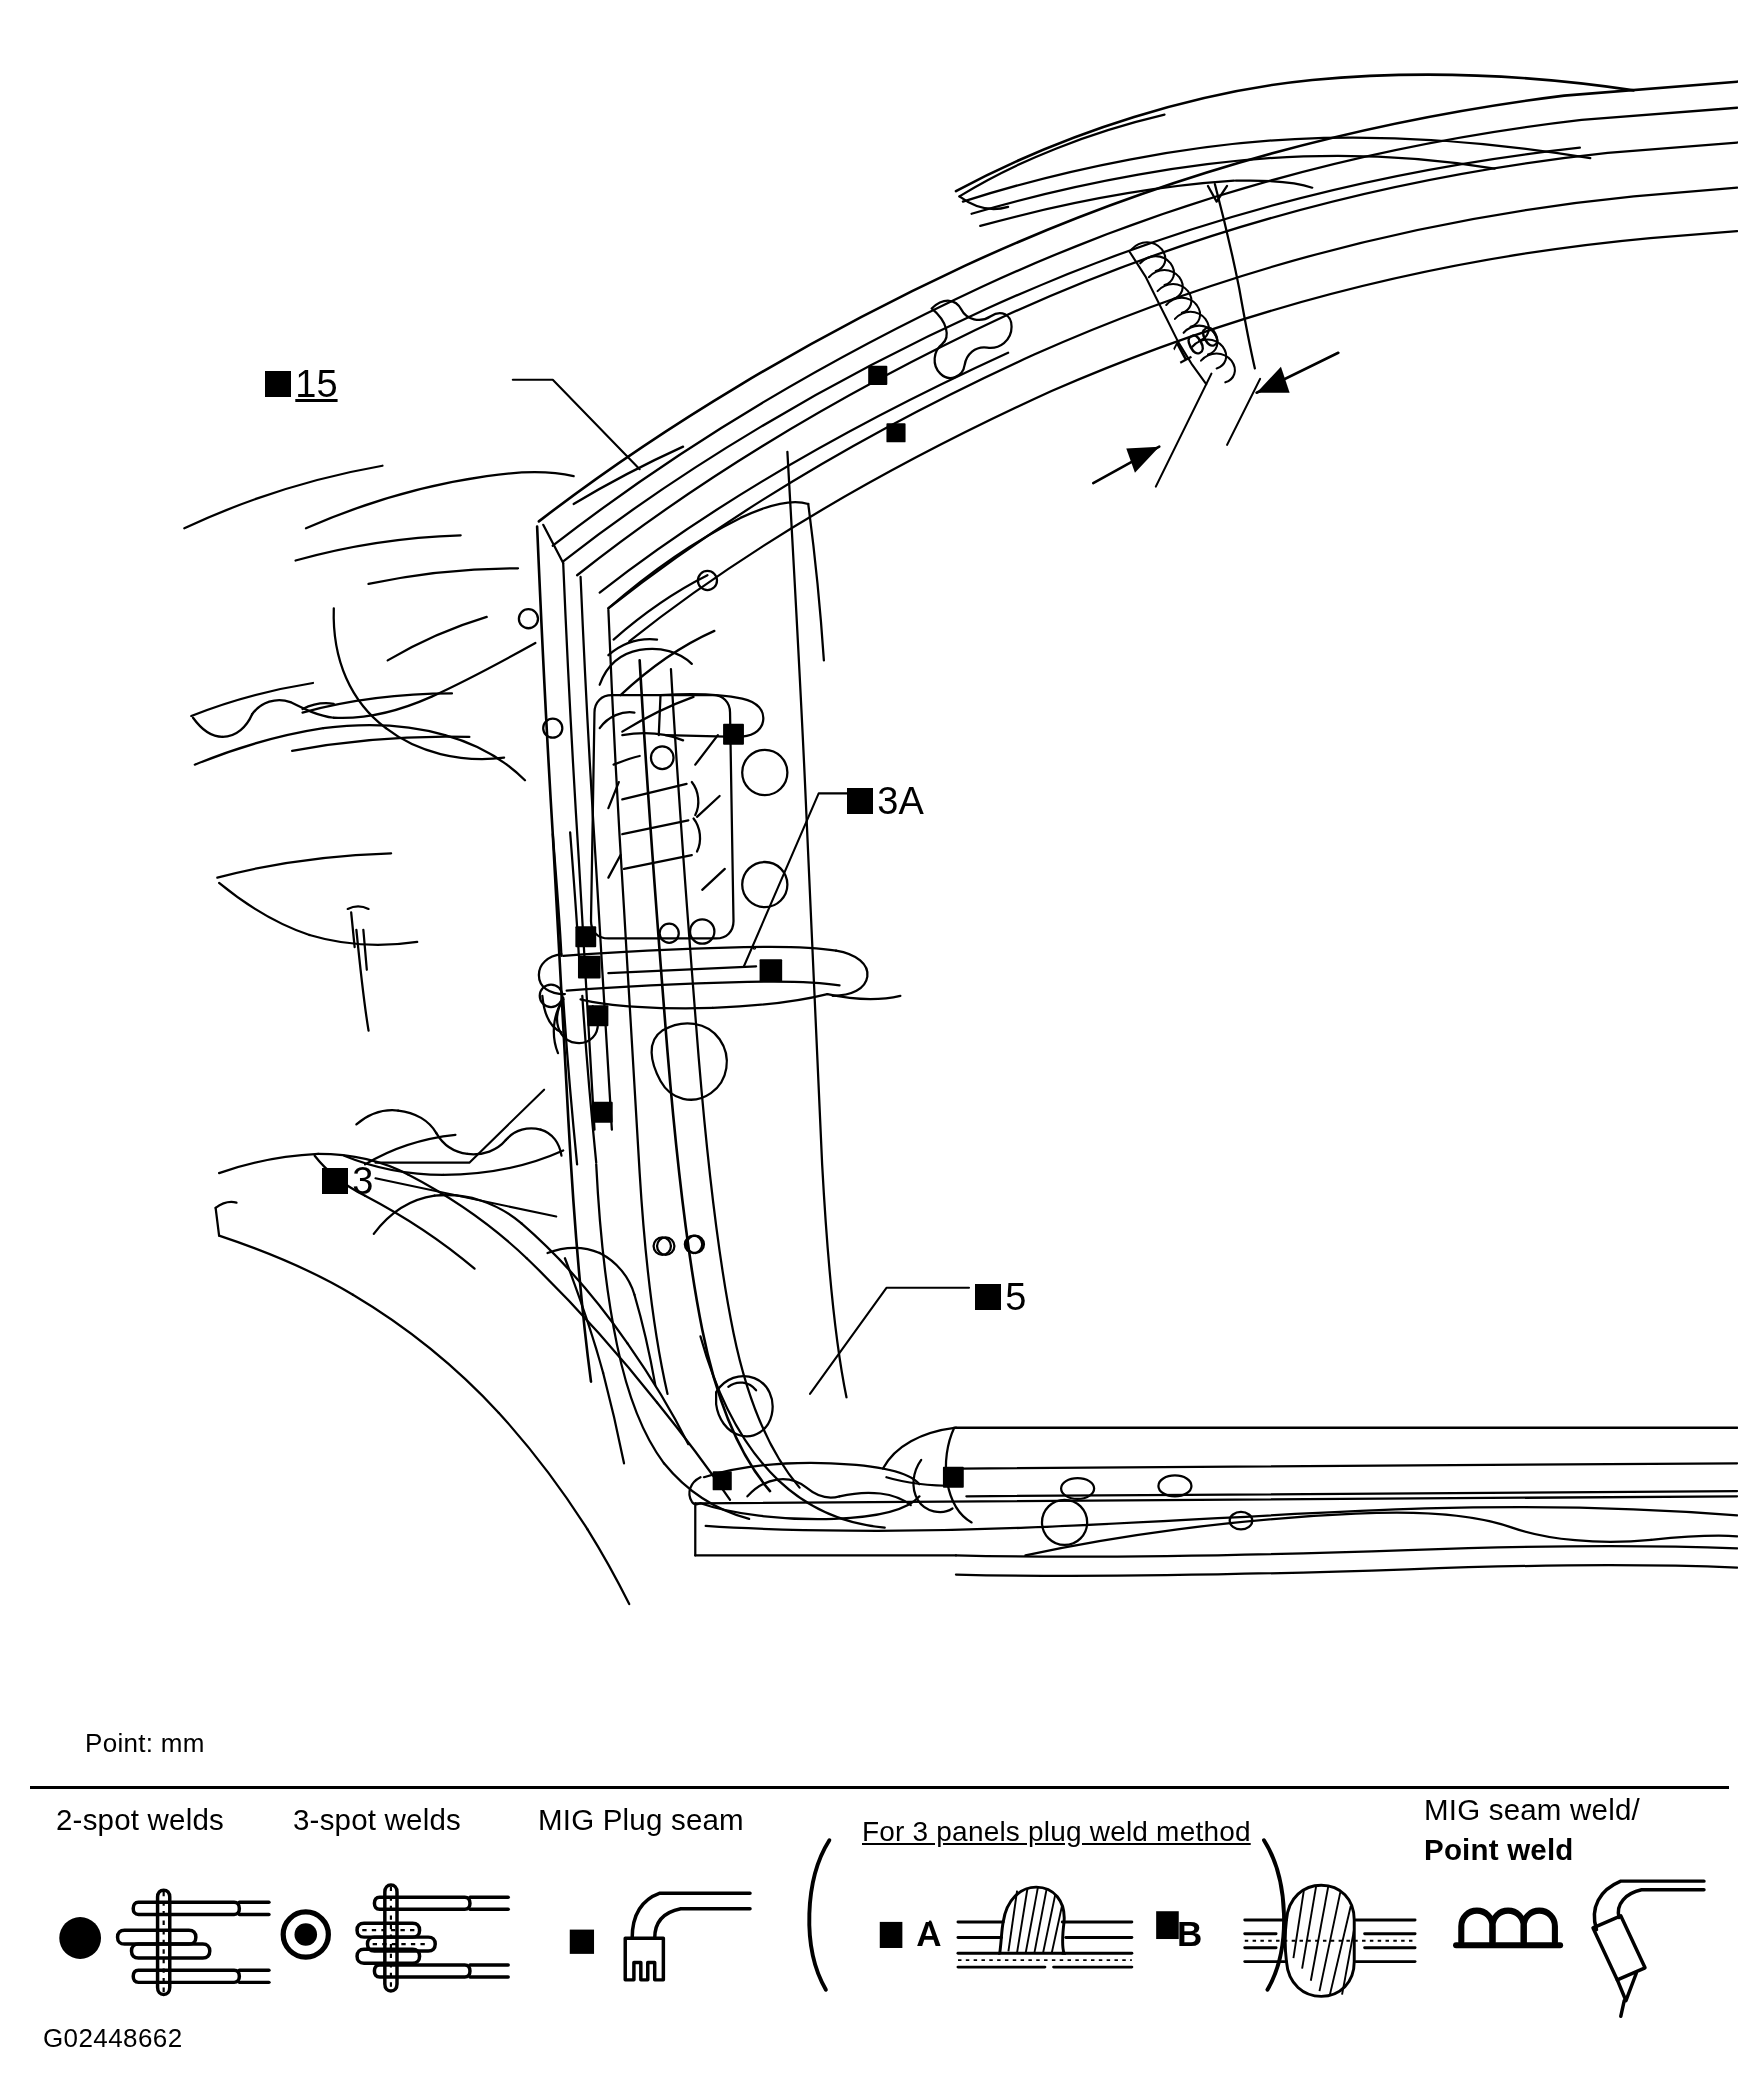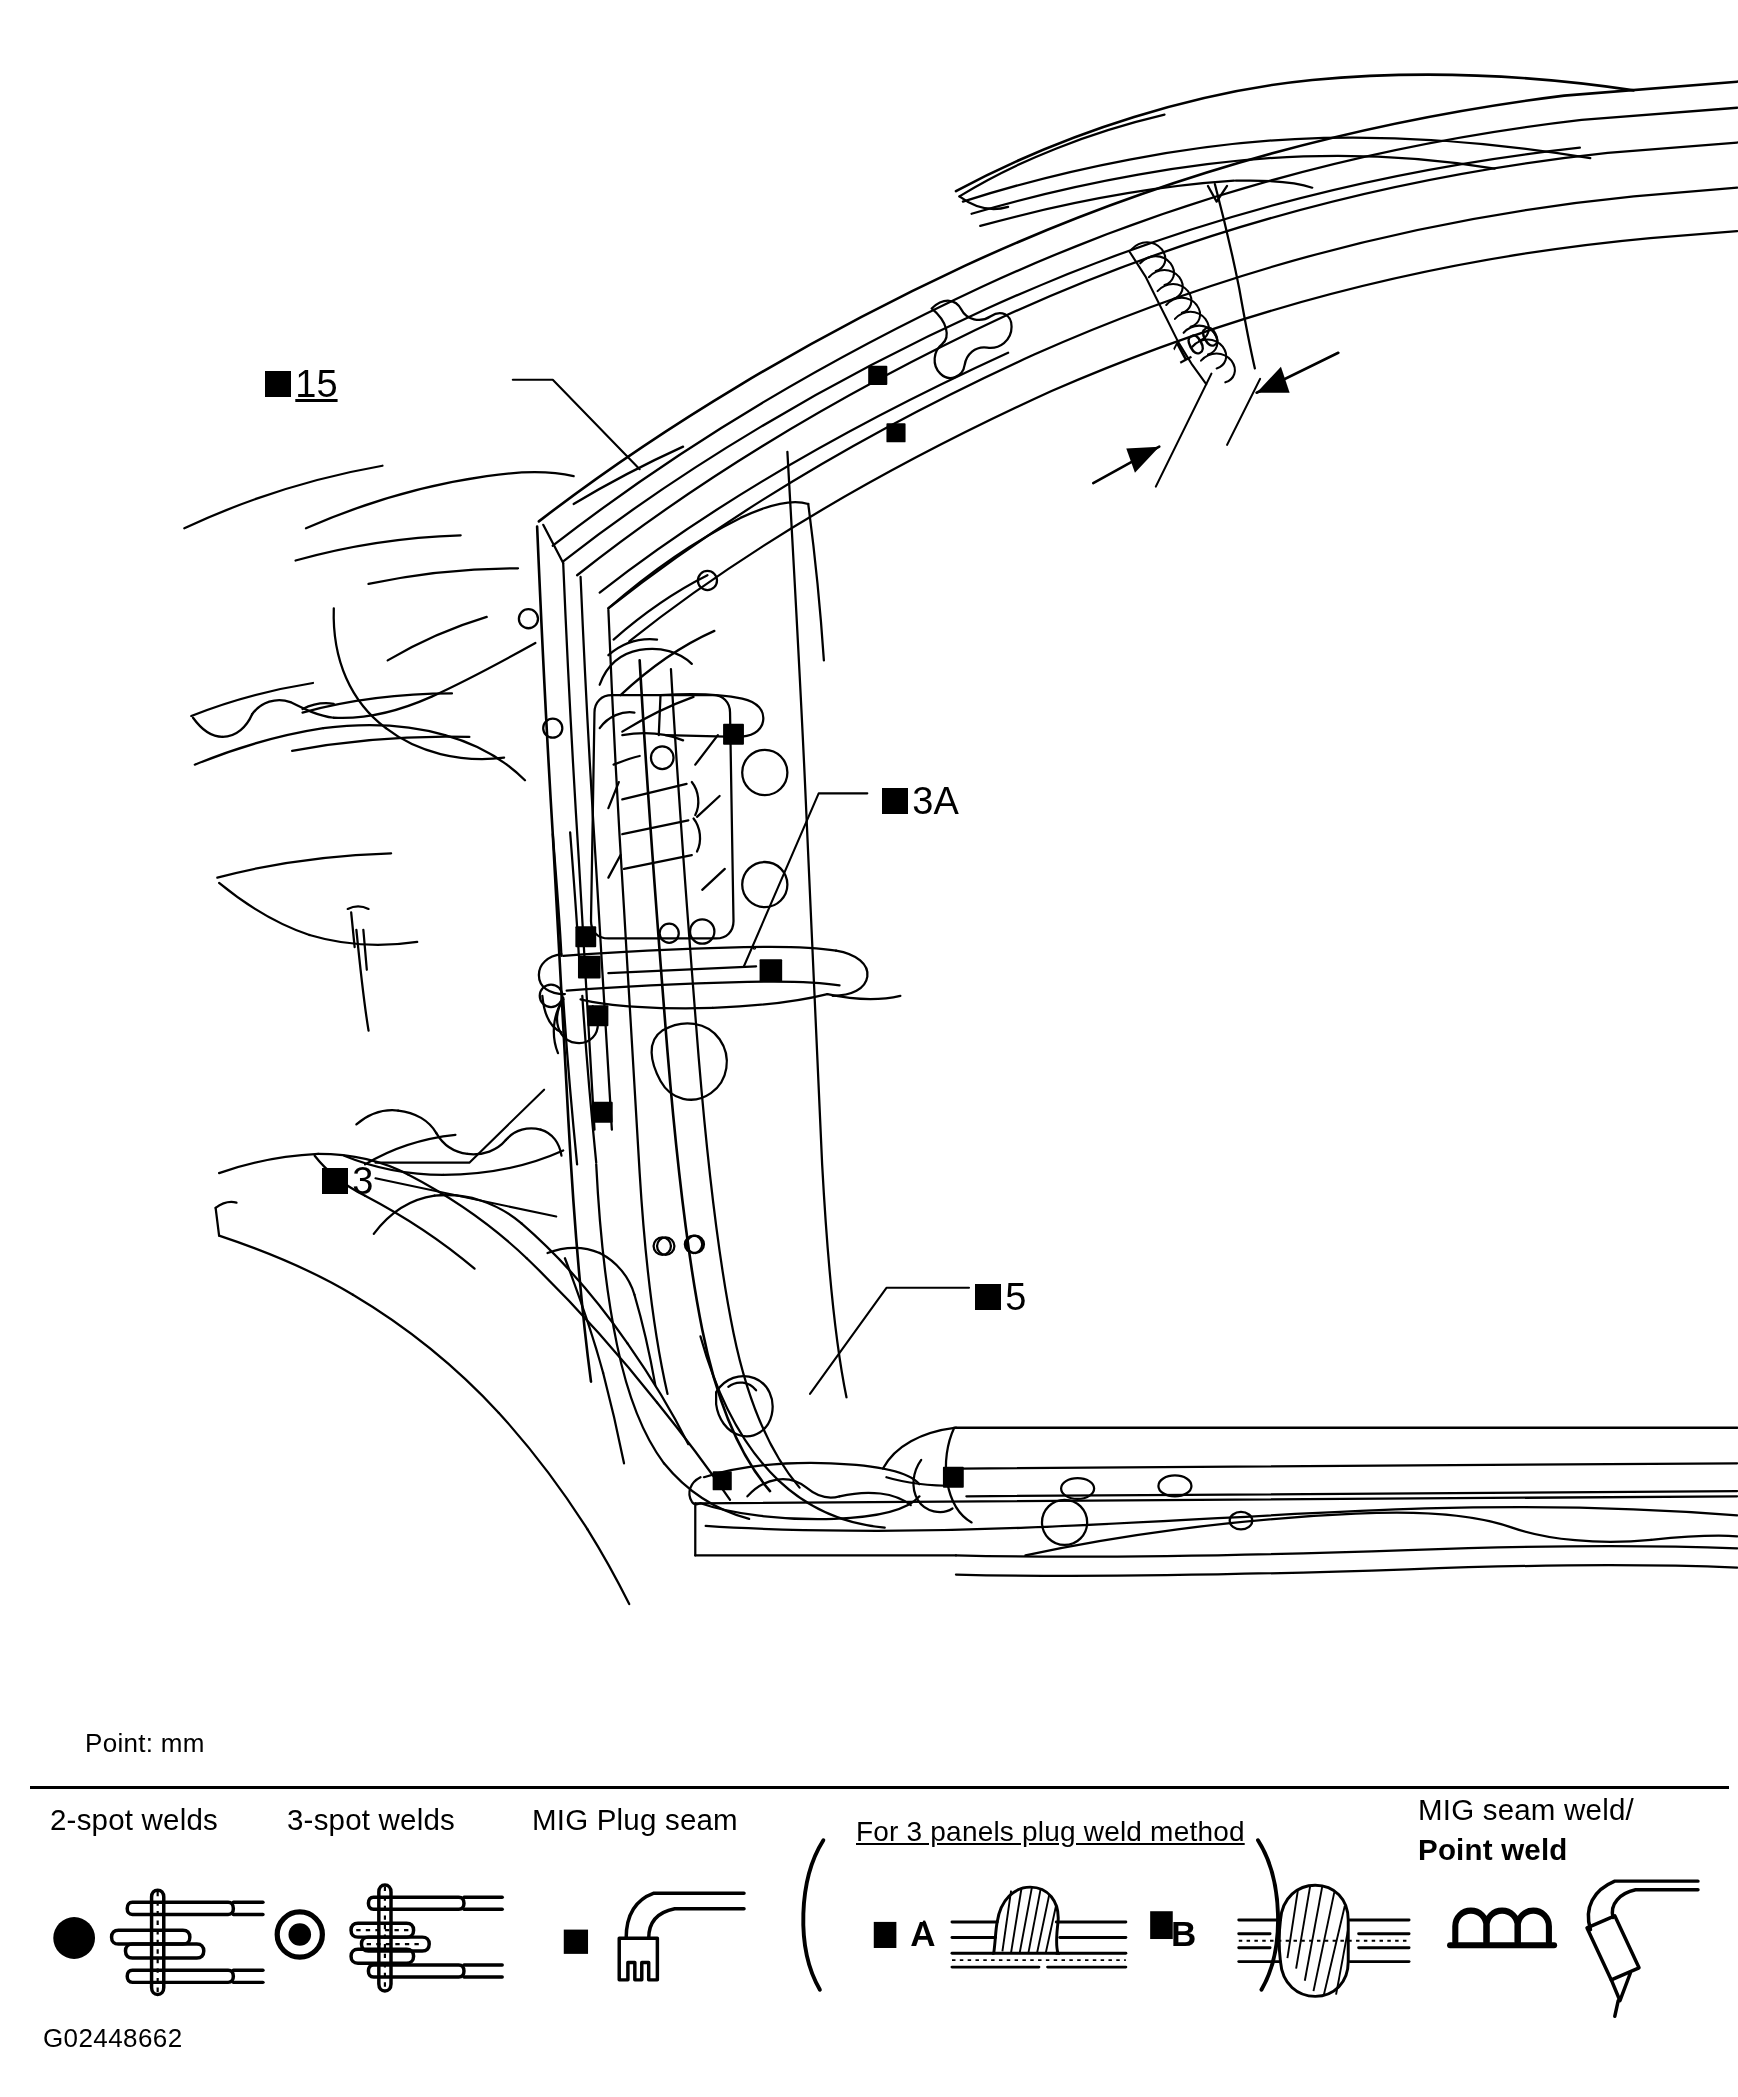--- a/index.html
+++ b/index.html
@@ -45,21 +45,21 @@
     left: 29.5px;
     top: 1786px;
     width: 1699px;
     height: 2.6px;
     background: #000;
   }
 
   
   #legend {
     position: absolute;
-    left: 0;
+    left: 6px;
     top: 1786px;
     width: 1651px;
     height: 261px;
   }
   .legend-title {
     position: absolute;
     font-size: 29.5px;
     white-space: nowrap;
     letter-spacing: 0.2px;
   }
@@ -371,21 +371,21 @@
         <circle cx="798" cy="1432" r="10"></circle>
       </g>
     </svg>
   </div>
 
   <div class="callout" style="left:265px; top:365px;text-decoration:underline;">
     <span class="sq"></span>
     <span class="txt">15</span>
   </div>
 
-  <div class="callout" style="left:882px; top:782px;">
+  <div class="callout" style="left:847px; top:782px;">
     <span class="sq"></span>
     <span class="txt">3A</span>
   </div>
 
   <div class="callout" style="left:322px; top:1162px;">
     <span class="sq"></span>
     <span class="txt">3</span>
   </div>
 
   <div class="callout" style="left:975px; top:1278px;">

